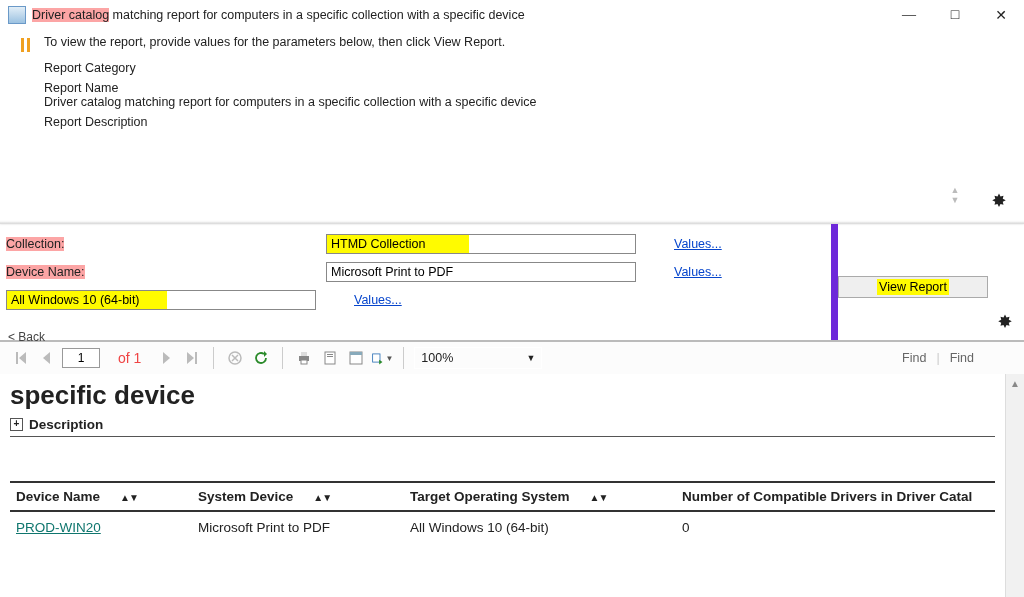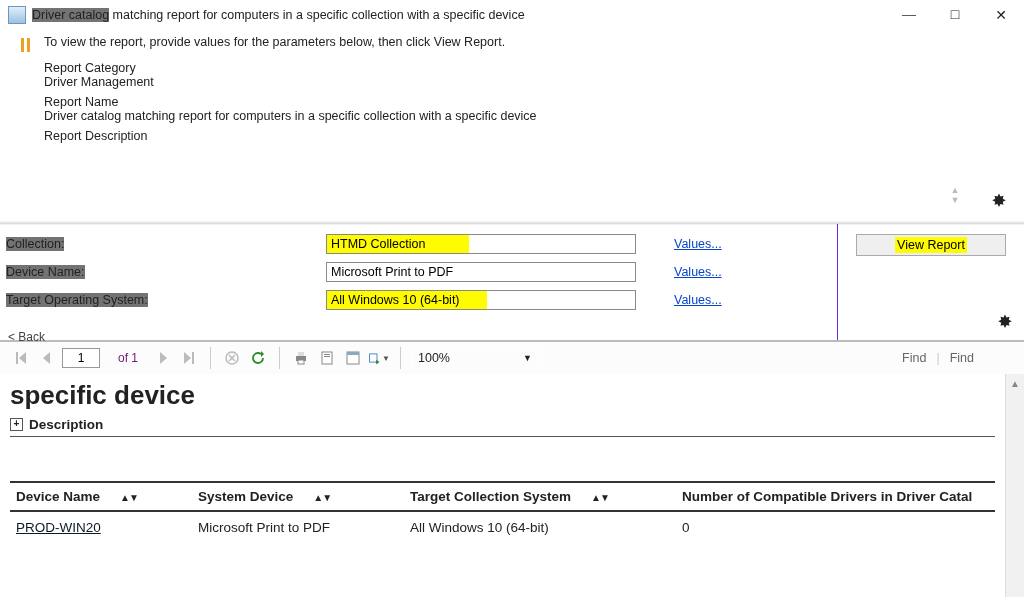--- a/index.html
+++ b/index.html
@@ -9,21 +9,21 @@
   }
   .titlebar {
     height: 30px; display: flex; align-items: center;
     padding: 0 0 0 8px; border-bottom: 1px solid #fff;
   }
   .titlebar .app-icon {
     width: 16px; height: 16px; margin-right: 6px;
     background: linear-gradient(#e2eef7,#9cc2e1); border:1px solid #6a99c8;
   }
   .titlebar .title-text { font-size: 12.5px; }
-  .hl { background: #737373; }
+  .hl { background: #fca5a5; }
   .win-btns { margin-left: auto; display: flex; }
   .win-btn {
     width: 46px; height: 30px; display: flex; align-items: center;
     justify-content: center; font-size: 14px; font-family: "Segoe UI Symbol";
   }
   .info-pane { padding: 4px 18px 14px 18px; position: relative; }
   .info-row { display: flex; align-items: flex-start; margin-bottom: 6px; }
   .hint-icon {
     width: 16px; height: 16px; margin-right: 10px; margin-top:2px;
     display:inline-block;
@@ -41,22 +41,22 @@
     position: absolute; right: 16px; bottom: 8px; color:#333;
   }
   .gear-right svg { width:18px; height:18px; }
   .divider { height: 2px; background: linear-gradient(#fff,#e0e0e0); box-shadow: 0 1px 2px rgba(0,0,0,.2); }
 
   .param-zone {
     display: flex; border-top:1px solid #ddd; border-bottom: 2px solid #bbb;
   }
   .param-left { flex: 1; padding: 6px 0 8px 6px; }
   .param-right {
-    width: 186px; border-left: 1px solid #6d28d9; display:flex;
-    flex-direction: column; align-items:center; padding-top: 10px;
+    width: 186px; border-left: 7px solid #6d28d9; display:flex;
+    flex-direction: row; align-items:center; padding-top: 10px;
   }
   .view-report-btn {
     width: 150px; height: 22px; background: #efefef; border:1px solid #aaa;
     font-size: 12.5px;
   }
   .vr-hl { background: #fffb00; padding: 1px 2px; }
   .param-row { display: flex; align-items: center; height: 28px; }
   .plabel { width: 320px; padding-left: 0; }
   .pinput {
     width: 310px; height: 20px; border:1px solid #888; background:#fff;
@@ -75,21 +75,21 @@
   .tb-btn {
     width:22px; height:22px; display:flex; align-items:center; justify-content:center;
     color:#555;
   }
   .tb-btn svg { width:16px; height:16px; }
   .tb-btn.disabled { color:#bbb; }
   .page-cur {
     width: 36px; height:18px; border:1px solid #999; text-align:center;
     font-size:12px; padding:0;
   }
-  .tb-text { font-size:12px; color:#701a75; }
+  .tb-text { font-size:14px; color:#ef4444; }
   .zoom-box {
     width: 120px; height:20px; border:1px solid #fff; display:flex;
     align-items:center; padding-left:6px; font-size:12.5px; position:relative;
   }
   .zoom-box .caret { position:absolute; right:6px; font-size:9px; }
   .find-block { margin-left:auto; display:flex; align-items:center; gap:10px; color:#666; padding-right:40px;}
   .find-block .n-sep { color:#ccc; }
 
   .report-area {
     display:flex; height: calc(597px - 30px - 190px - 116px - 34px);
@@ -101,21 +101,21 @@
     width:11px; height:11px; border:1px solid #555; font-size:10px;
     line-height:9px; text-align:center;
   }
   .tbl { width: 100%; margin-top: 44px; border-collapse: collapse; font-size: 13.5px; }
   .tbl th {
     text-align:left; font-weight:700; padding: 6px 6px;
     border-top:2px solid #333; border-bottom:2px solid #333;
   }
   .tbl td { padding: 8px 6px; }
   .sort-ic { font-size:10px; display:inline-block; margin-left:20px; letter-spacing:-1px; color:#222; }
-  .devlink { text-decoration: underline; color:#0f172a; }
+  .devlink { text-decoration: underline; color:#0f766e; }
   .vscroll {
     width:18px; background:#f1f1f1; border-left:1px solid #ddd;
     display:flex; flex-direction:column; align-items:center;
   }
   .vscroll .arr { font-size:10px; color:#888; padding:4px 0; }
 </style>
 </head>
 <body>
 
 <div class="titlebar">
@@ -135,21 +135,20 @@
     <span class="hint-icon">
       <svg viewBox="0 0 16 16">
           <rect x="3" y="1" width="3" height="14" fill="#f0a020"></rect>
           <rect x="9" y="1" width="3" height="14" fill="#f0a020"></rect>
         </svg>
     </span>
     <span>To view the report, provide values for the parameters below, then click View Report.</span>
   </div>
   <div class="meta-block">
     <div class="meta-label">Report Category</div>
-    <div class="meta-val">Driver Management</div>
     <div class="meta-label">Report Name</div>
     <div class="meta-val">Driver catalog matching report for computers in a specific collection with a specific device</div>
     <div class="meta-label">Report Description</div>
   </div>
   <div class="updown">
     <span>▲</span>
     <span>▼</span>
   </div>
   <span class="gear-right">
     <svg viewBox="0 0 24 24">
@@ -166,21 +165,20 @@
       <span class="plabel"><span class="hl">Collection:</span></span>
       <input class="pinput" style="background: linear-gradient(to right, rgb(255, 251, 0) 0px, rgb(255, 251, 0) 46%, rgb(255, 255, 255) 46%);" value="HTMD Collection">
       <a href="#" class="vlink">Values...</a>
     </div>
     <div class="param-row">
       <span class="plabel"><span class="hl">Device Name:</span></span>
       <input class="pinput" value="Microsoft Print to PDF" style="">
       <a href="#" class="vlink">Values...</a>
     </div>
     <div class="param-row">
-      <span class="plabel"><span class="hl">Target Operating System:</span></span>
       <input class="pinput" style="background: linear-gradient(to right, rgb(255, 251, 0) 0px, rgb(255, 251, 0) 52%, rgb(255, 255, 255) 52%);" value="All Windows 10 (64-bit)">
       <a href="#" class="vlink">Values...</a>
     </div>
     <div class="back-link">&lt; Back</div>
   </div>
   <div class="param-right">
     <button class="view-report-btn">
       <span class="vr-hl">View Report</span>
     </button>
     <span class="param-right-gear">
@@ -272,21 +270,21 @@
     <div class="r-title">specific device</div>
     <div class="desc-row">
       <span class="plusbox">+</span>
       <span>Description</span>
     </div>
     <table class="tbl">
       <thead>
         <tr>
           <th style="width:170px;"><span>Device Name</span><span class="sort-ic">▲▼</span></th>
           <th style="width:200px;"><span>System Device</span><span class="sort-ic">▲▼</span></th>
-          <th style="width:260px;"><span>Target Collection System</span><span class="sort-ic">▲▼</span></th>
+          <th style="width:260px;"><span>Target Operating System</span><span class="sort-ic">▲▼</span></th>
           <th><span>Number of Compatible Drivers in Driver Catal</span></th>
         </tr>
       </thead>
       <tbody>
         <tr>
           <td><span class="devlink">PROD-WIN20</span></td>
           <td>Microsoft Print to PDF</td>
           <td>All Windows 10 (64-bit)</td>
           <td>0</td>
         </tr>

